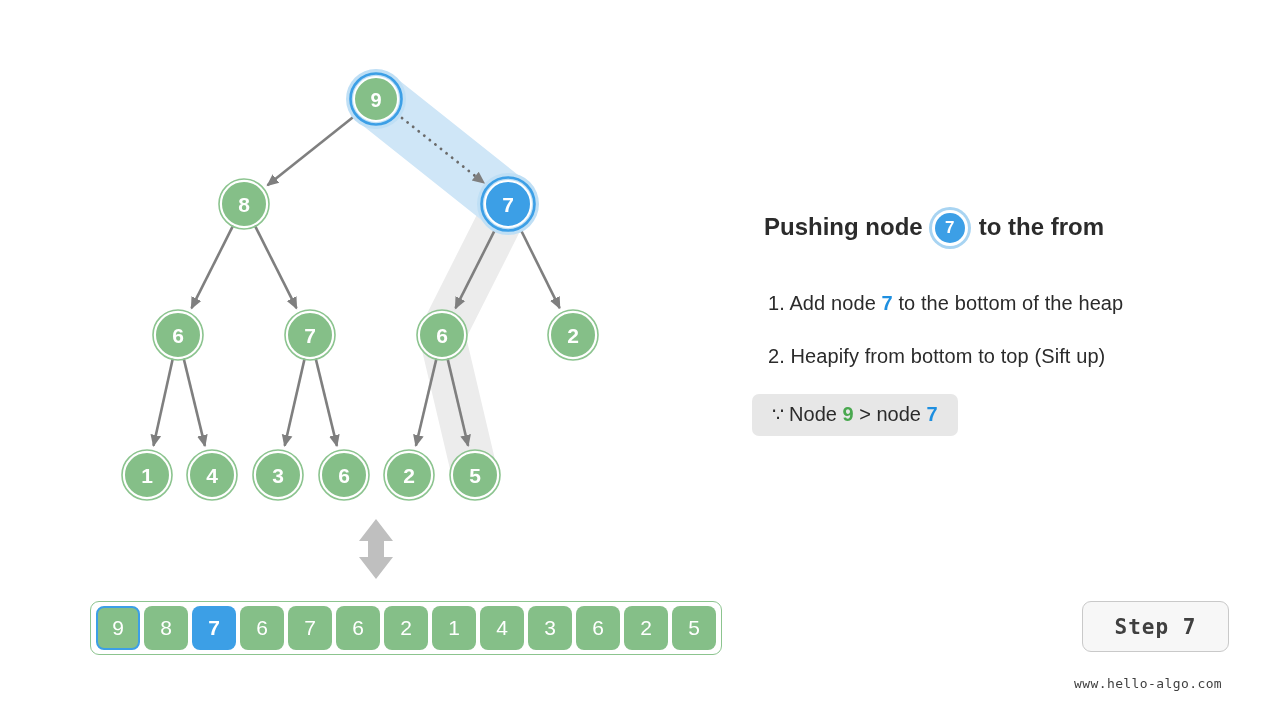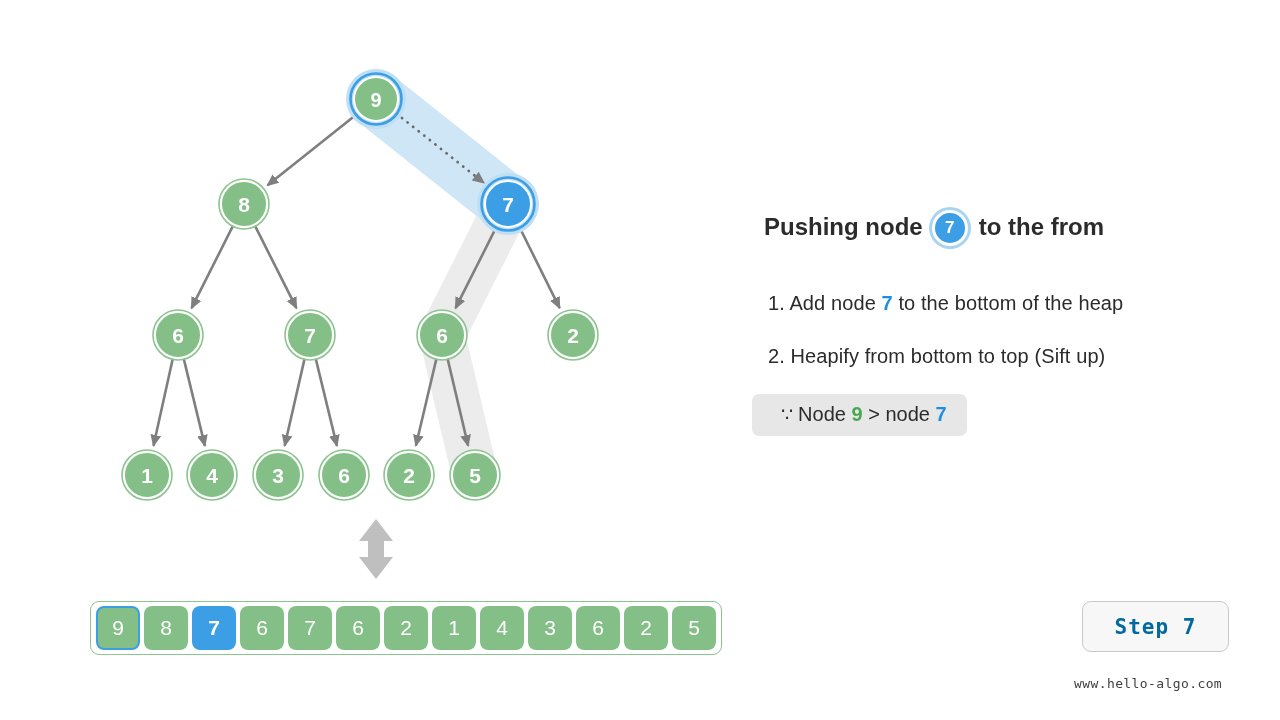--- a/index.html
+++ b/index.html
@@ -77,21 +77,21 @@
 
   .num-blue  { color: #1e8fe0; font-weight: bold; }
   .num-green { color: #49a84f; font-weight: bold; }
 
   .hint-box {
     position: absolute;
     left: 0px;
     top: 394px;
     background: #e7e7e7;
     border-radius: 7px;
-    padding: 9px 20px 10px 29px;
+    padding: 9px 20px 10px 20px;
     font-size: 20px;
     color: #2b2b2b;
     white-space: nowrap;
   }
   .hint-box .because { margin-right: 5px; font-size: 19px; }
 
   
   .step-chip {
     position: absolute;
     left: 1082px;
@@ -101,21 +101,21 @@
     box-sizing: border-box;
     border: 1px solid #c9c9c9;
     border-radius: 9px;
     background: #f7f7f7;
     display: flex;
     align-items: center;
     justify-content: center;
     font-family: "DejaVu Sans Mono", monospace;
     font-size: 21px;
     font-weight: bold;
-    color: #0369a1;
+    color: #404040;
     letter-spacing: 1px;
   }
   .watermark {
     position: absolute;
     left: 1074px;
     top: 676px;
     font-family: "DejaVu Sans Mono", monospace;
     font-size: 13px;
     color: #404040;
     letter-spacing: 0.4px;

